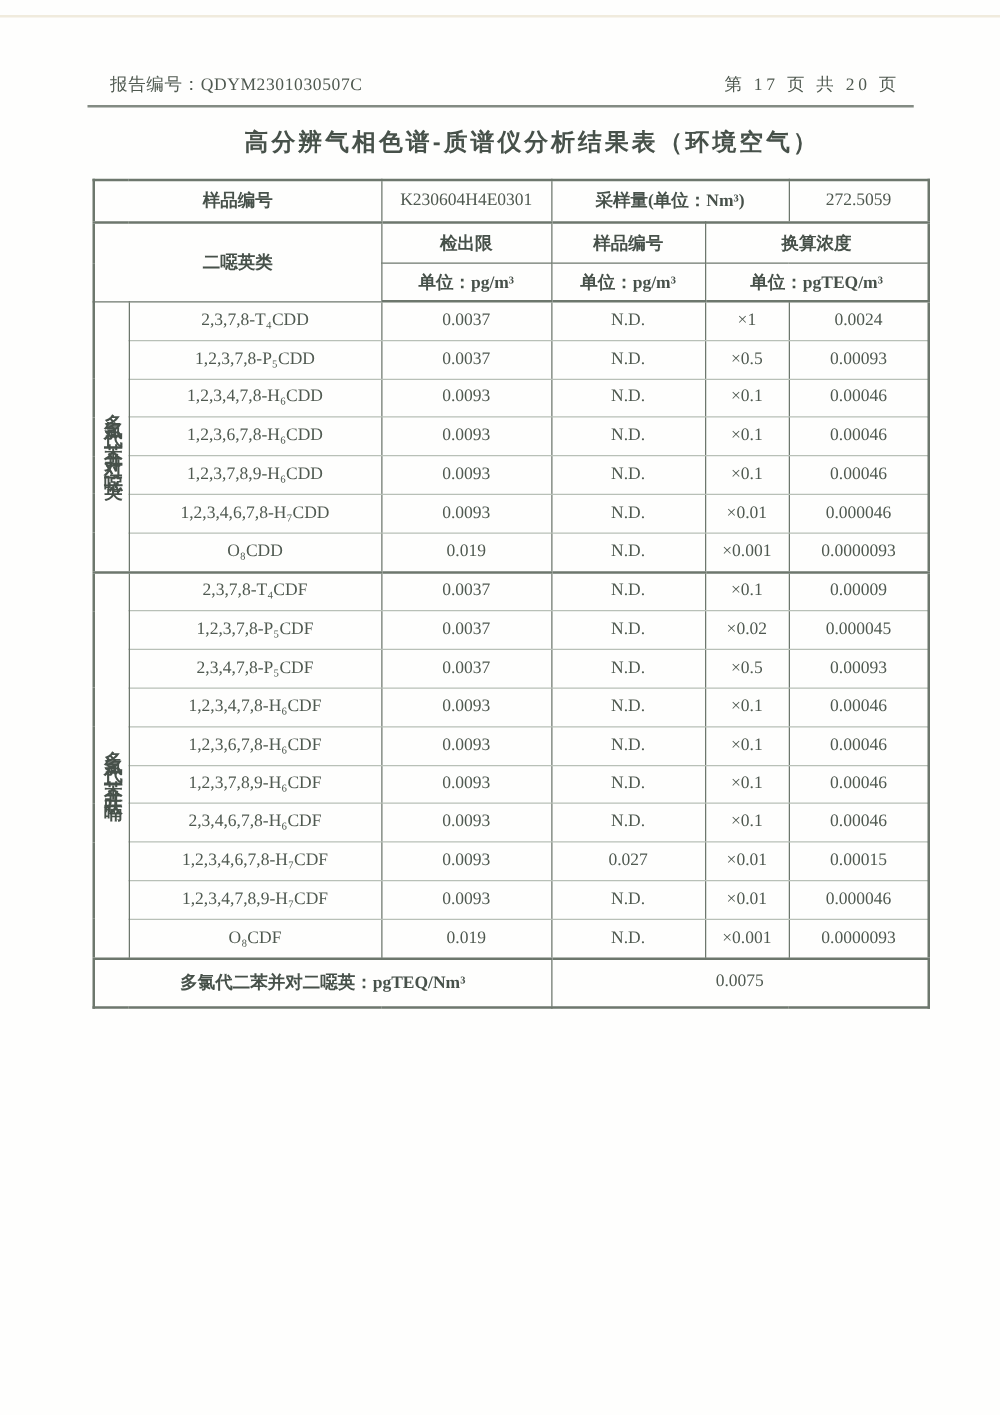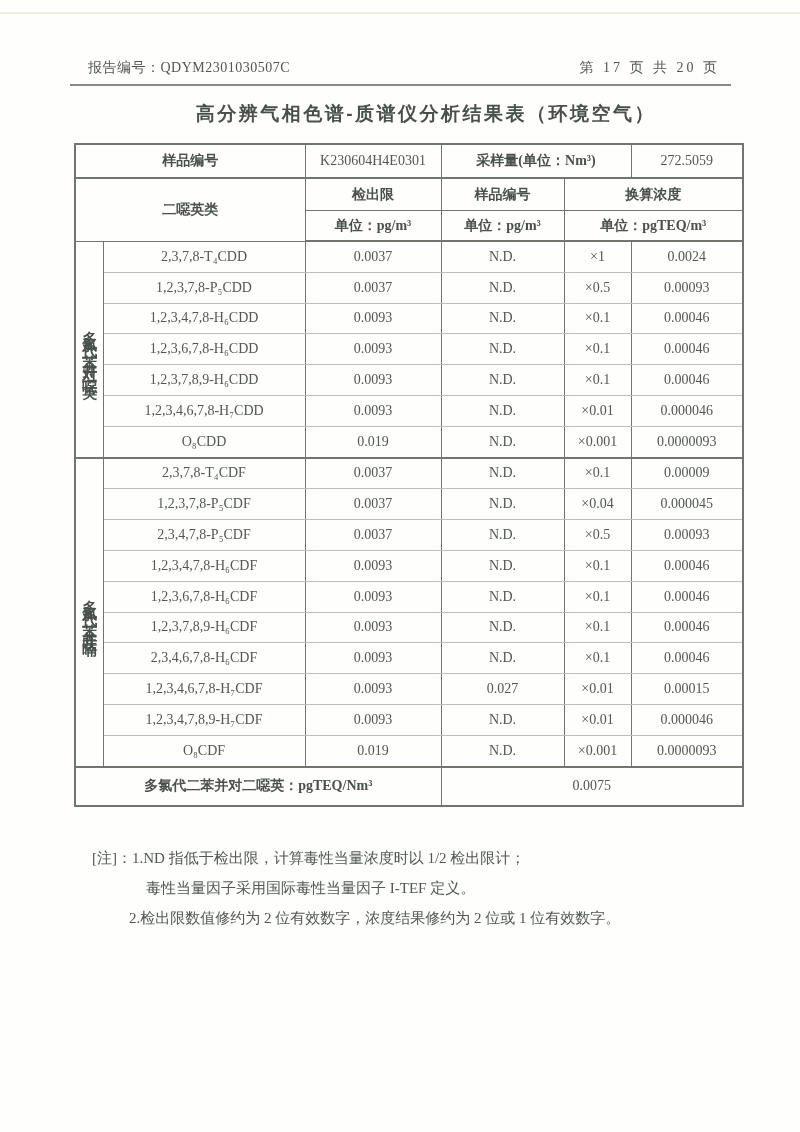--- a/index.html
+++ b/index.html
@@ -165,21 +165,21 @@
     <td>2,3,7,8-T₄CDF</td>
     <td>0.0037</td>
     <td>N.D.</td>
     <td>×0.1</td>
     <td>0.00009</td>
   </tr>
         <tr>
     <td>1,2,3,7,8-P₅CDF</td>
     <td>0.0037</td>
     <td>N.D.</td>
-    <td>×0.04</td>
+    <td>×0.02</td>
     <td>0.000045</td>
   </tr>
         <tr>
     <td>2,3,4,7,8-P₅CDF</td>
     <td>0.0037</td>
     <td>N.D.</td>
     <td>×0.5</td>
     <td>0.00093</td>
   </tr>
         <tr>
@@ -233,18 +233,13 @@
   </tr>
       </tbody>
     <tfoot>
       <tr>
         <td colspan="3" class="bold">多氯代二苯并对二噁英：pgTEQ/Nm³</td>
         <td colspan="3">0.0075</td>
       </tr>
     </tfoot>
   </table>
 
-  <div class="notes">
-    <div class="note-line">[注]：1.ND 指低于检出限，计算毒性当量浓度时以 1/2 检出限计；</div>
-    <div class="note-line indent-1">毒性当量因子采用国际毒性当量因子 I-TEF 定义。</div>
-    <div class="note-line indent-2">2.检出限数值修约为 2 位有效数字，浓度结果修约为 2 位或 1 位有效数字。</div>
-  </div>
 </div>
 
 </body></html>

